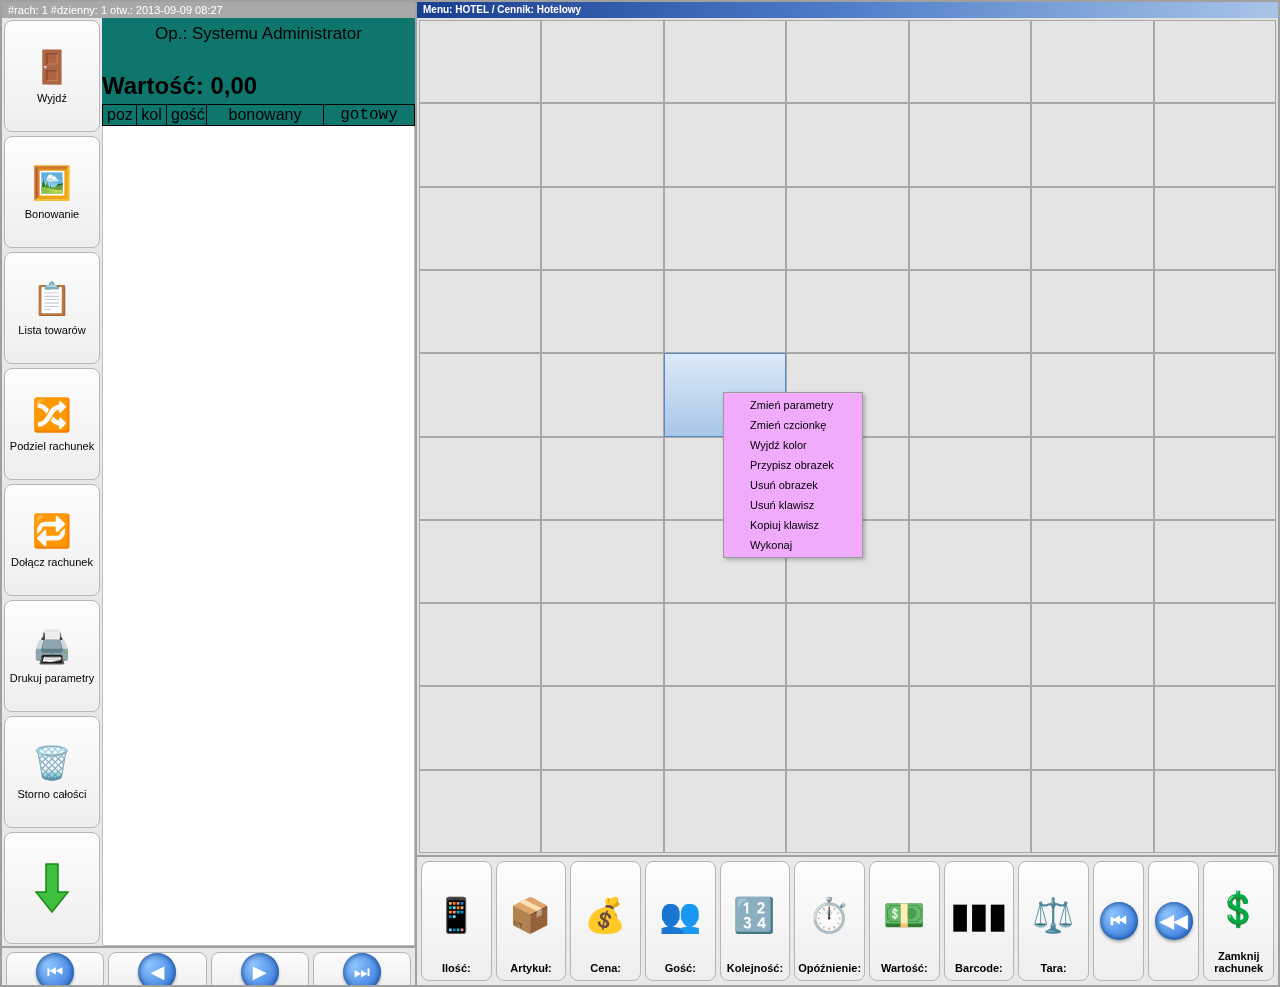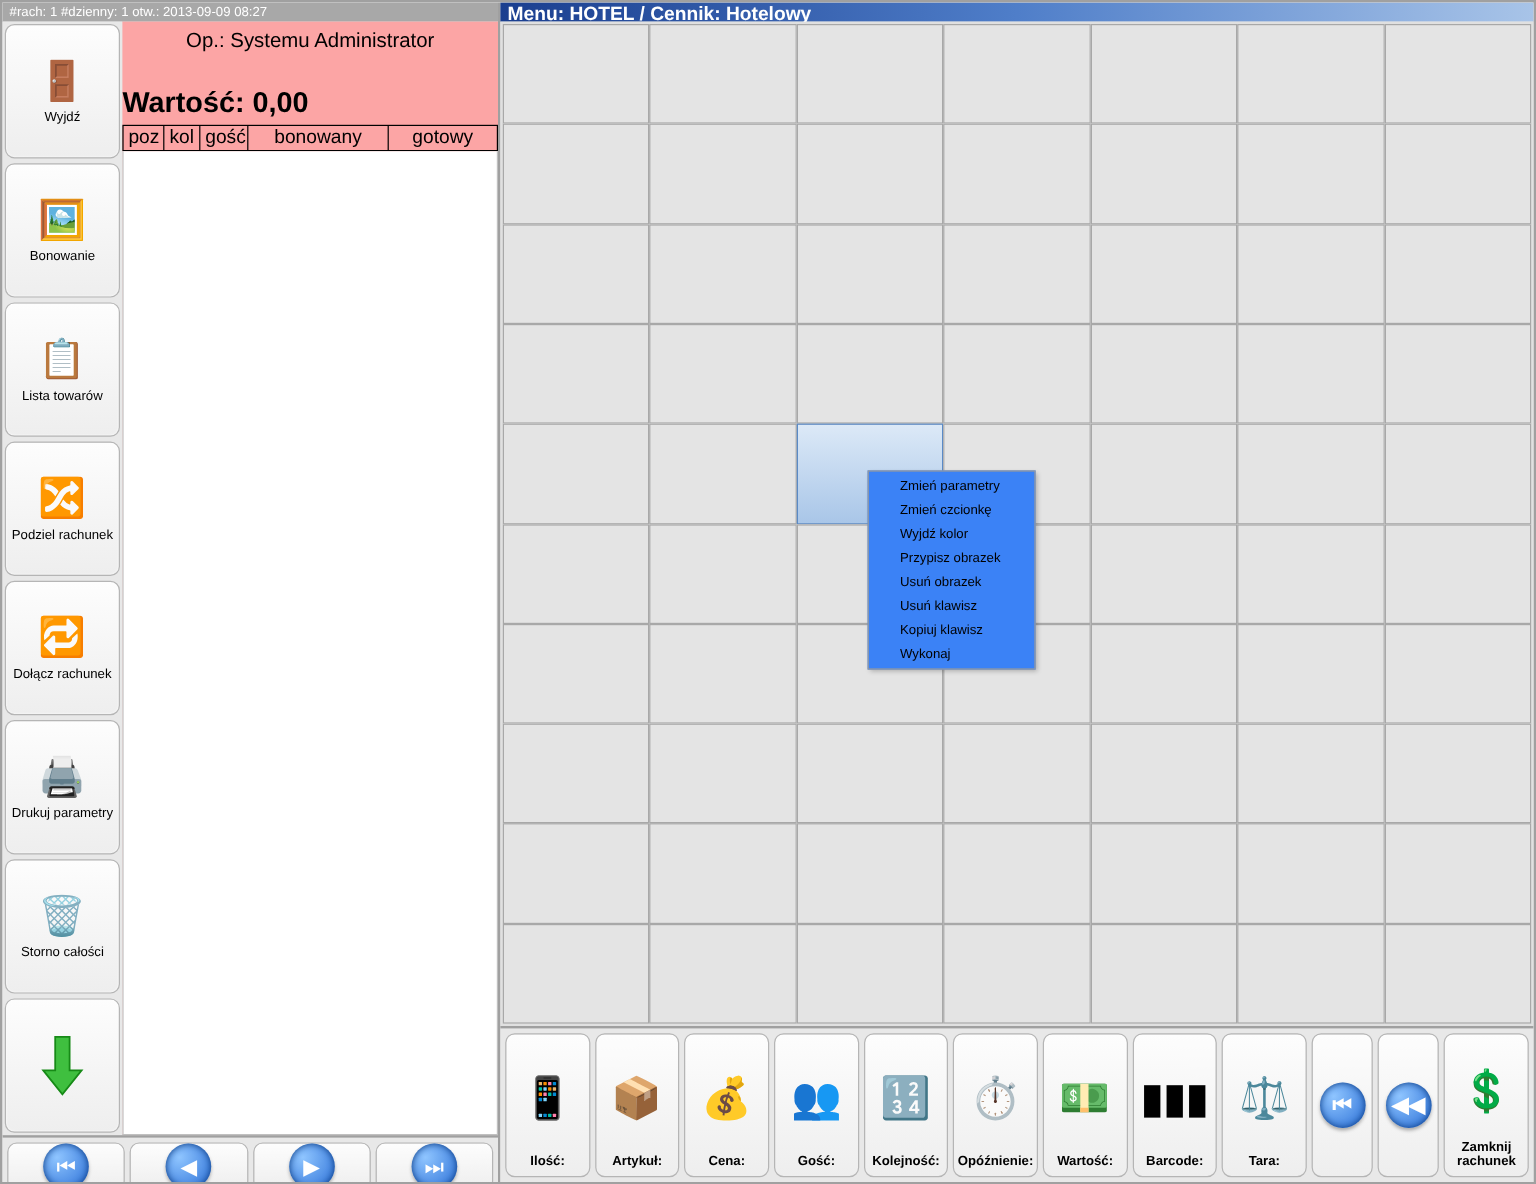--- a/index.html
+++ b/index.html
@@ -2,45 +2,45 @@
 <html><head>
 <meta charset="utf-8">
 <style>
 * { box-sizing: border-box; margin: 0; padding: 0; }
 body { font-family: Tahoma, Arial, sans-serif; font-size: 11px; background: #e8e8e8; width: 1280px; height: 987px; overflow: hidden; border: 2px solid #a0a0a0; }
 .app { display: flex; width: 100%; height: 100%; }
 .left-panel { width: 415px; height: 100%; display: flex; flex-direction: column; border-right: 2px solid #a0a0a0; }
 .right-panel { flex: 1; height: 100%; display: flex; flex-direction: column; }
 
 .titlebar-left { background: #a8a8a8; color: #fff; font-weight: normal; font-size: 11px; padding: 2px 6px; height: 16px; }
-.titlebar-right { background: linear-gradient(to right, #1a3e8f, #4f7ec9, #a8c4e8); color: #fff; font-weight: bold; font-size: 16px; padding: 2px 6px; height: 16px; }
+.titlebar-right { background: linear-gradient(to right, #1a3e8f, #4f7ec9, #a8c4e8); color: #fff; font-weight: bold; font-size: 10px; padding: 2px 6px; height: 16px; }
 
 .left-body { flex: 1; display: flex; }
 .sidebar { width: 100px; display: flex; flex-direction: column; padding: 2px; gap: 4px; background: #e8e8e8; }
 .sbtn { background: linear-gradient(to bottom, #fdfdfd, #eeeeee); border: 1px solid #b5b5b5; border-radius: 8px; padding: 4px; display: flex; flex-direction: column; align-items: center; justify-content: center; height: 112px; cursor: pointer; box-shadow: inset 0 0 2px #fff; font-size: 11px; text-align: center; }
 .sbtn .icon { font-size: 32px; margin-bottom: 6px; }
 .sidebar-last { flex:1; min-height: 112px; display:flex; align-items:center; justify-content:center; }
 
-.center-col { flex: 1; display: flex; flex-direction: column; background: #fca5a5; }
+.center-col { flex: 1; display: flex; flex-direction: column; background: #0f766e; }
 .op-line { text-align: center; font-size: 17px; padding: 6px 0 4px; font-family: Arial; }
 .value-line { text-align: left; font-size: 24px; font-weight: bold; padding: 24px 0 4px; font-family: Arial; }
 .hdr-row { display: flex; border: 1px solid #000; font-size: 16px; }
 .hdr-row > div { border-right: 1px solid #000; padding: 1px 4px; text-align: center; }
-.hdr-row > div:last-child { border-right: none; }
+.hdr-row > div:last-child { border-right: none; font-family: Liberation Mono, monospace; }
 .list-area { flex: 1; background: #fff; border: 1px solid #c0c0c0; border-top: none; }
 
 .nav-row { height: 130px; display: flex; padding: 4px; gap: 4px; background: #e8e8e8; border-top: 2px solid #a0a0a0;}
 .nav-btn { flex: 1; background: linear-gradient(to bottom, #fdfdfd, #eeeeee); border: 1px solid #b5b5b5; border-radius: 8px; display: flex; align-items: center; justify-content: center; cursor: pointer; }
 
 .grid-area { flex: 1; position: relative; background: #e0e0e0; padding: 2px; }
 .grid { display: grid; grid-template-columns: repeat(7, 1fr); grid-template-rows: repeat(10, 1fr); gap: 0; width: 100%; height: 100%; }
 .cell { background: #e4e4e4; border: 1px solid #a8a8a8; cursor: pointer; }
 .cell.selected { background: linear-gradient(to bottom, #dce9f7, #a9c6e8); border: 1px solid #5a8ac6; }
 
-.ctx-menu { position: absolute; background: #3b82f6; border: 1px solid #9a9a9a; box-shadow: 2px 2px 4px rgba(0,0,0,0.25); padding: 2px; font-size: 11px; min-width: 140px; }
+.ctx-menu { position: absolute; background: #f0abfc; border: 1px solid #9a9a9a; box-shadow: 2px 2px 4px rgba(0,0,0,0.25); padding: 2px; font-size: 11px; min-width: 140px; }
 .ctx-menu .mi { padding: 4px 10px 4px 24px; cursor: pointer; white-space: nowrap; }
 
 .bottom-row { height: 130px; display: flex; padding: 4px; gap: 4px; background: #e8e8e8; border-top: 2px solid #a0a0a0;}
 .bbtn { flex: 1; background: linear-gradient(to bottom, #fdfdfd, #eeeeee); border: 1px solid #b5b5b5; border-radius: 8px; display: flex; flex-direction: column; align-items: center; justify-content: flex-end; cursor: pointer; padding: 6px 2px; font-size: 11px; font-weight: bold; text-align: center; }
 .bbtn .icon { flex:1; display:flex; align-items:center; justify-content:center; font-size: 34px; }
 .bbtn.narrow { flex: 0.7; justify-content:center; }
 
 .blue-circle { width:38px; height:38px; border-radius:50%; background: radial-gradient(circle at 30% 30%, #8fc5ff, #2a6fd6); display:flex; align-items:center; justify-content:center; color:#fff; font-size:18px; box-shadow: inset 0 0 6px #0a3a80, 0 2px 3px rgba(0,0,0,0.3); }
 
 .arrow-down { width: 40px; height: 56px; }

